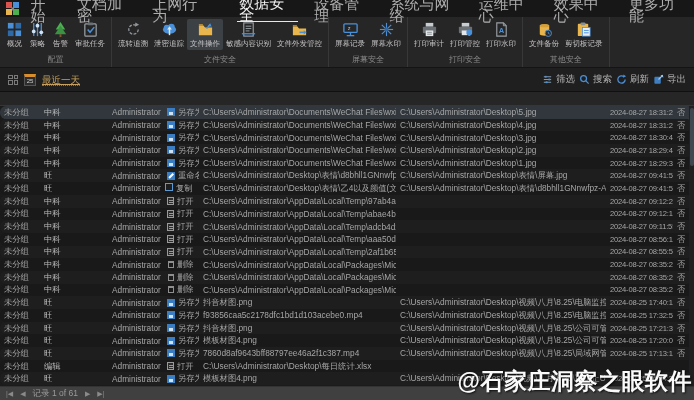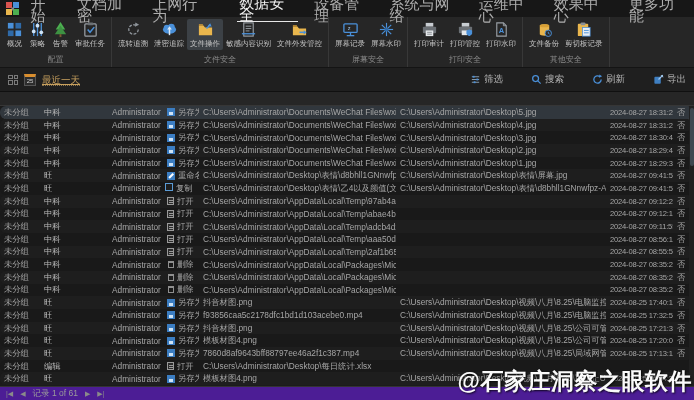--- a/index.html
+++ b/index.html
@@ -28,21 +28,21 @@
   .rgroup-label { text-align:center; font-size:8px; color:#8a8a8a; padding:1px 0 2px; }
 
   
   .toolbar { height:24px; background:#1f1f1f; border-bottom:1px solid #101010; display:flex; align-items:center; padding:0 8px; }
   .tb-left { display:flex; align-items:center; gap:6px; }
   .grid-ic { width:10px; height:10px; display:grid; grid-template-columns:1fr 1fr; gap:1px; }
   .grid-ic i { border:1px solid #7a7a7a; }
   .cal { width:12px; height:12px; border:1px solid #555; border-top:3px solid #d98e2e; background:#2d2d2d;
     color:#cfcfcf; font-size:6px; text-align:center; line-height:8px; }
   .date-link { font-size:9.5px; color:#c9a15e; border-bottom:1px dotted #8a744d; line-height:11px;text-decoration:underline; }
-  .tb-right { margin-left:auto; display:flex; align-items:center; gap:28px; }
+  .tb-right { margin-left:auto; display:flex; align-items:center; gap:4px; }
   .tb-btn { display:flex; align-items:center; gap:3px; font-size:9.5px; color:#b5b5b5; }
   .tb-btn svg { width:11px; height:11px; }
 
   
   .thead { height:14px; background:#262626; border-bottom:1px solid #363636; display:flex; align-items:center; font-size:8.5px; color:#929292; }
   .thead .cell { border-right:1px solid #343434; height:100%; line-height:14px;margin-top:37px; }
   .cell { padding:0 4px; overflow:hidden; white-space:nowrap; flex:none; }
   .c-group{width:40px}.c-term{width:68px}.c-user{width:55px}.c-op{width:36px}
   .c-src{width:197px}.c-dst{width:210px}.c-time{width:67px}.c-usb{width:21px; border-right:none!important;}
   .sortmark { float:right; font-size:6px; color:#9a9a9a; line-height:14px; }
@@ -62,21 +62,21 @@
   .op-copy::after{content:"";position:absolute;left:-3px;top:-3px;width:6px;height:6px;border:1px solid #5b9bd5;background:#1e1e1e;}
   .op-open { border:1px solid #9a9a9a; width:7px; background:#2c2c2c; }
   .op-open::after{content:"";position:absolute;left:1px;top:2px;width:4px;height:1px;background:#9a9a9a;box-shadow:0 2px 0 #9a9a9a;}
   .op-delete { border:1px solid #8f8f8f; border-top:2px solid #8f8f8f; width:6px; height:7px; margin-left:1px; }
 
   
   .vscroll { position:absolute; right:0; top:0; width:5px; height:100%; background:#202020; }
   .vthumb { position:absolute; right:0.5px; top:2px; width:4px; height:58px; background:#3f4750; border-radius:2px; }
 
   
-  .statusbar { height:14px; background:#4c1d95; border-top:1px solid #333; display:flex; align-items:center; gap:7px; padding:0 6px; font-size:8.5px; color:#9a9a9a; }
+  .statusbar { height:14px; background:#404040; border-top:1px solid #333; display:flex; align-items:center; gap:7px; padding:0 6px; font-size:8.5px; color:#9a9a9a; }
   .nav { font-size:7px; color:#8a8a8a; line-height:10px; }
 
   
   .watermark { position:absolute; right:2px; bottom:3px; z-index:20; font-size:23px; font-weight:bold; color:#fafafa;
     text-shadow:1px 1px 2px rgba(0,0,0,0.8); letter-spacing:0.5px; white-space:nowrap; }
 </style>
 </head>
 <body>
 
 <div class="app">

